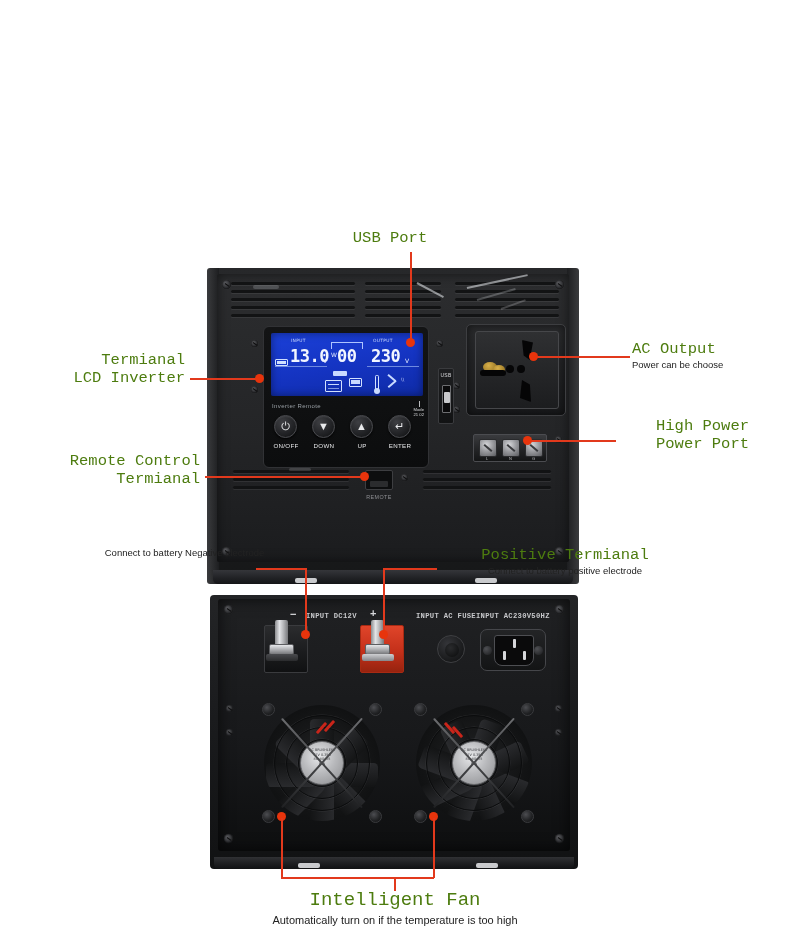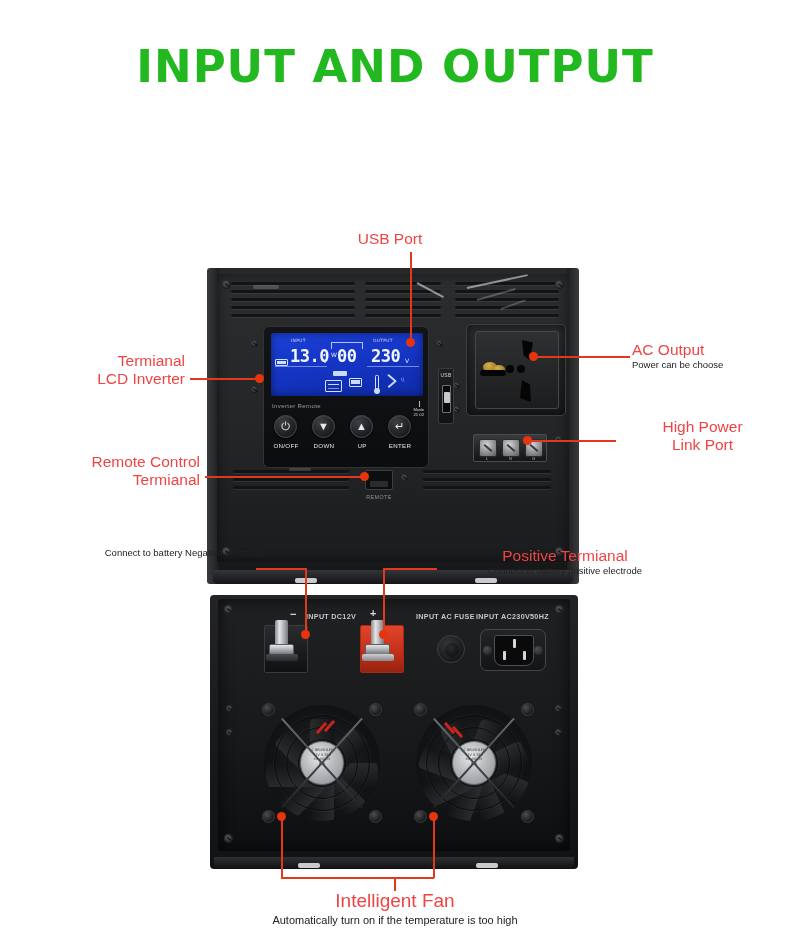--- a/index.html
+++ b/index.html
@@ -16,22 +16,22 @@
   .title {
     position: absolute; left: 0; top: 40px; width: 790px;
     text-align: center;
     font-size: 45px; font-weight: bold; letter-spacing: 1px;
     color: #22b81f;
     font-family: "DejaVu Sans", sans-serif;
   }
 
   
   .callout-main {
-    font-size: 15.5px; color: #ef4444; line-height: 1.15;
-    font-family: Liberation Sans, sans-serif;
+    font-size: 15.5px; color: #4d7c0f; line-height: 1.15;
+    font-family: Liberation Mono, monospace;
     white-space: nowrap;
   }
   .callout-sub {
     font-size: 9.5px; color: #222; line-height: 1.2;
     white-space: nowrap;
   }
   .lbl { position: absolute; }
   .lbl.r { text-align: right; }
   .lbl.c { text-align: center; }
 
@@ -253,21 +253,21 @@
     border-radius:3px;
     box-shadow: inset 0 0 16px rgba(0,0,0,.7);
   }
   .rear-lip{
     position:absolute; left:4px; bottom:0; width:360px; height:12px;
     background: linear-gradient(180deg,#303134 0%,#1c1d1f 60%,#111213 100%);
     border-radius:0 0 5px 5px;
   }
   .rear-text{
     position:absolute; color:#c6c7ca; font-size:7.2px; letter-spacing:.3px;
-    font-family:Liberation Sans, sans-serif; font-weight:bold;
+    font-family:Liberation Mono, monospace; font-weight:bold;
     white-space:nowrap;
   }
   .rear-sign{
     position:absolute; color:#d6d7da; font-size:11px; font-weight:bold; line-height:1;
   }
 
   
   .bat-term{
     position:absolute; width:44px; height:48px; border-radius:2px;
   }
@@ -371,21 +371,20 @@
   .fan-red{
     position:absolute; width:3px; height:14px; background:#c9251a; border-radius:1px;
     transform-origin:50% 50%;
   }
 </style>
 </head>
 <body>
 
 <div class="page">
 
-  <div class="title">INPUT AND OUTPUT</div>
 
   <div class="front-unit">
     <div class="front-bezel-edge"></div>
     <div class="front-bezel-edge right"></div>
 
     <div class="front-face">
 
       <div class="vent-block" style="left:14px;top:8px;width:124px;height:36px;">
         <div class="vent-slot" style="left:0;top:0;width:124px;"></div>
         <div class="vent-slot" style="left:0;top:8px;width:124px;"></div>
@@ -672,21 +671,21 @@
 
   <div class="lbl" style="left:632px;top:341px;width:155px;">
     <div class="callout-main">AC Output</div>
     <div class="callout-sub">Power can be choose</div>
   </div>
   <div class="lead-h" style="left:534px;top:356px;width:96px;"></div>
   <div class="dot" style="left:529px;top:352px;"></div>
 
   <div class="lbl" style="left:620px;top:418px;width:165px;text-align:center;">
     <div class="callout-main">High Power</div>
-    <div class="callout-main">Link Port</div>
+    <div class="callout-main">Power Port</div>
   </div>
   <div class="lead-h" style="left:528px;top:440px;width:88px;"></div>
   <div class="dot" style="left:523px;top:436px;"></div>
 
   <div class="lbl" style="left:62px;top:547px;width:245px;text-align:center;">
     <div class="callout-sub">Connect to battery Negative electrode</div>
   </div>
   <div class="lead-h" style="left:256px;top:568px;width:50px;"></div>
   <div class="lead-v" style="left:305px;top:568px;height:68px;"></div>
   <div class="dot" style="left:301px;top:630px;"></div>

